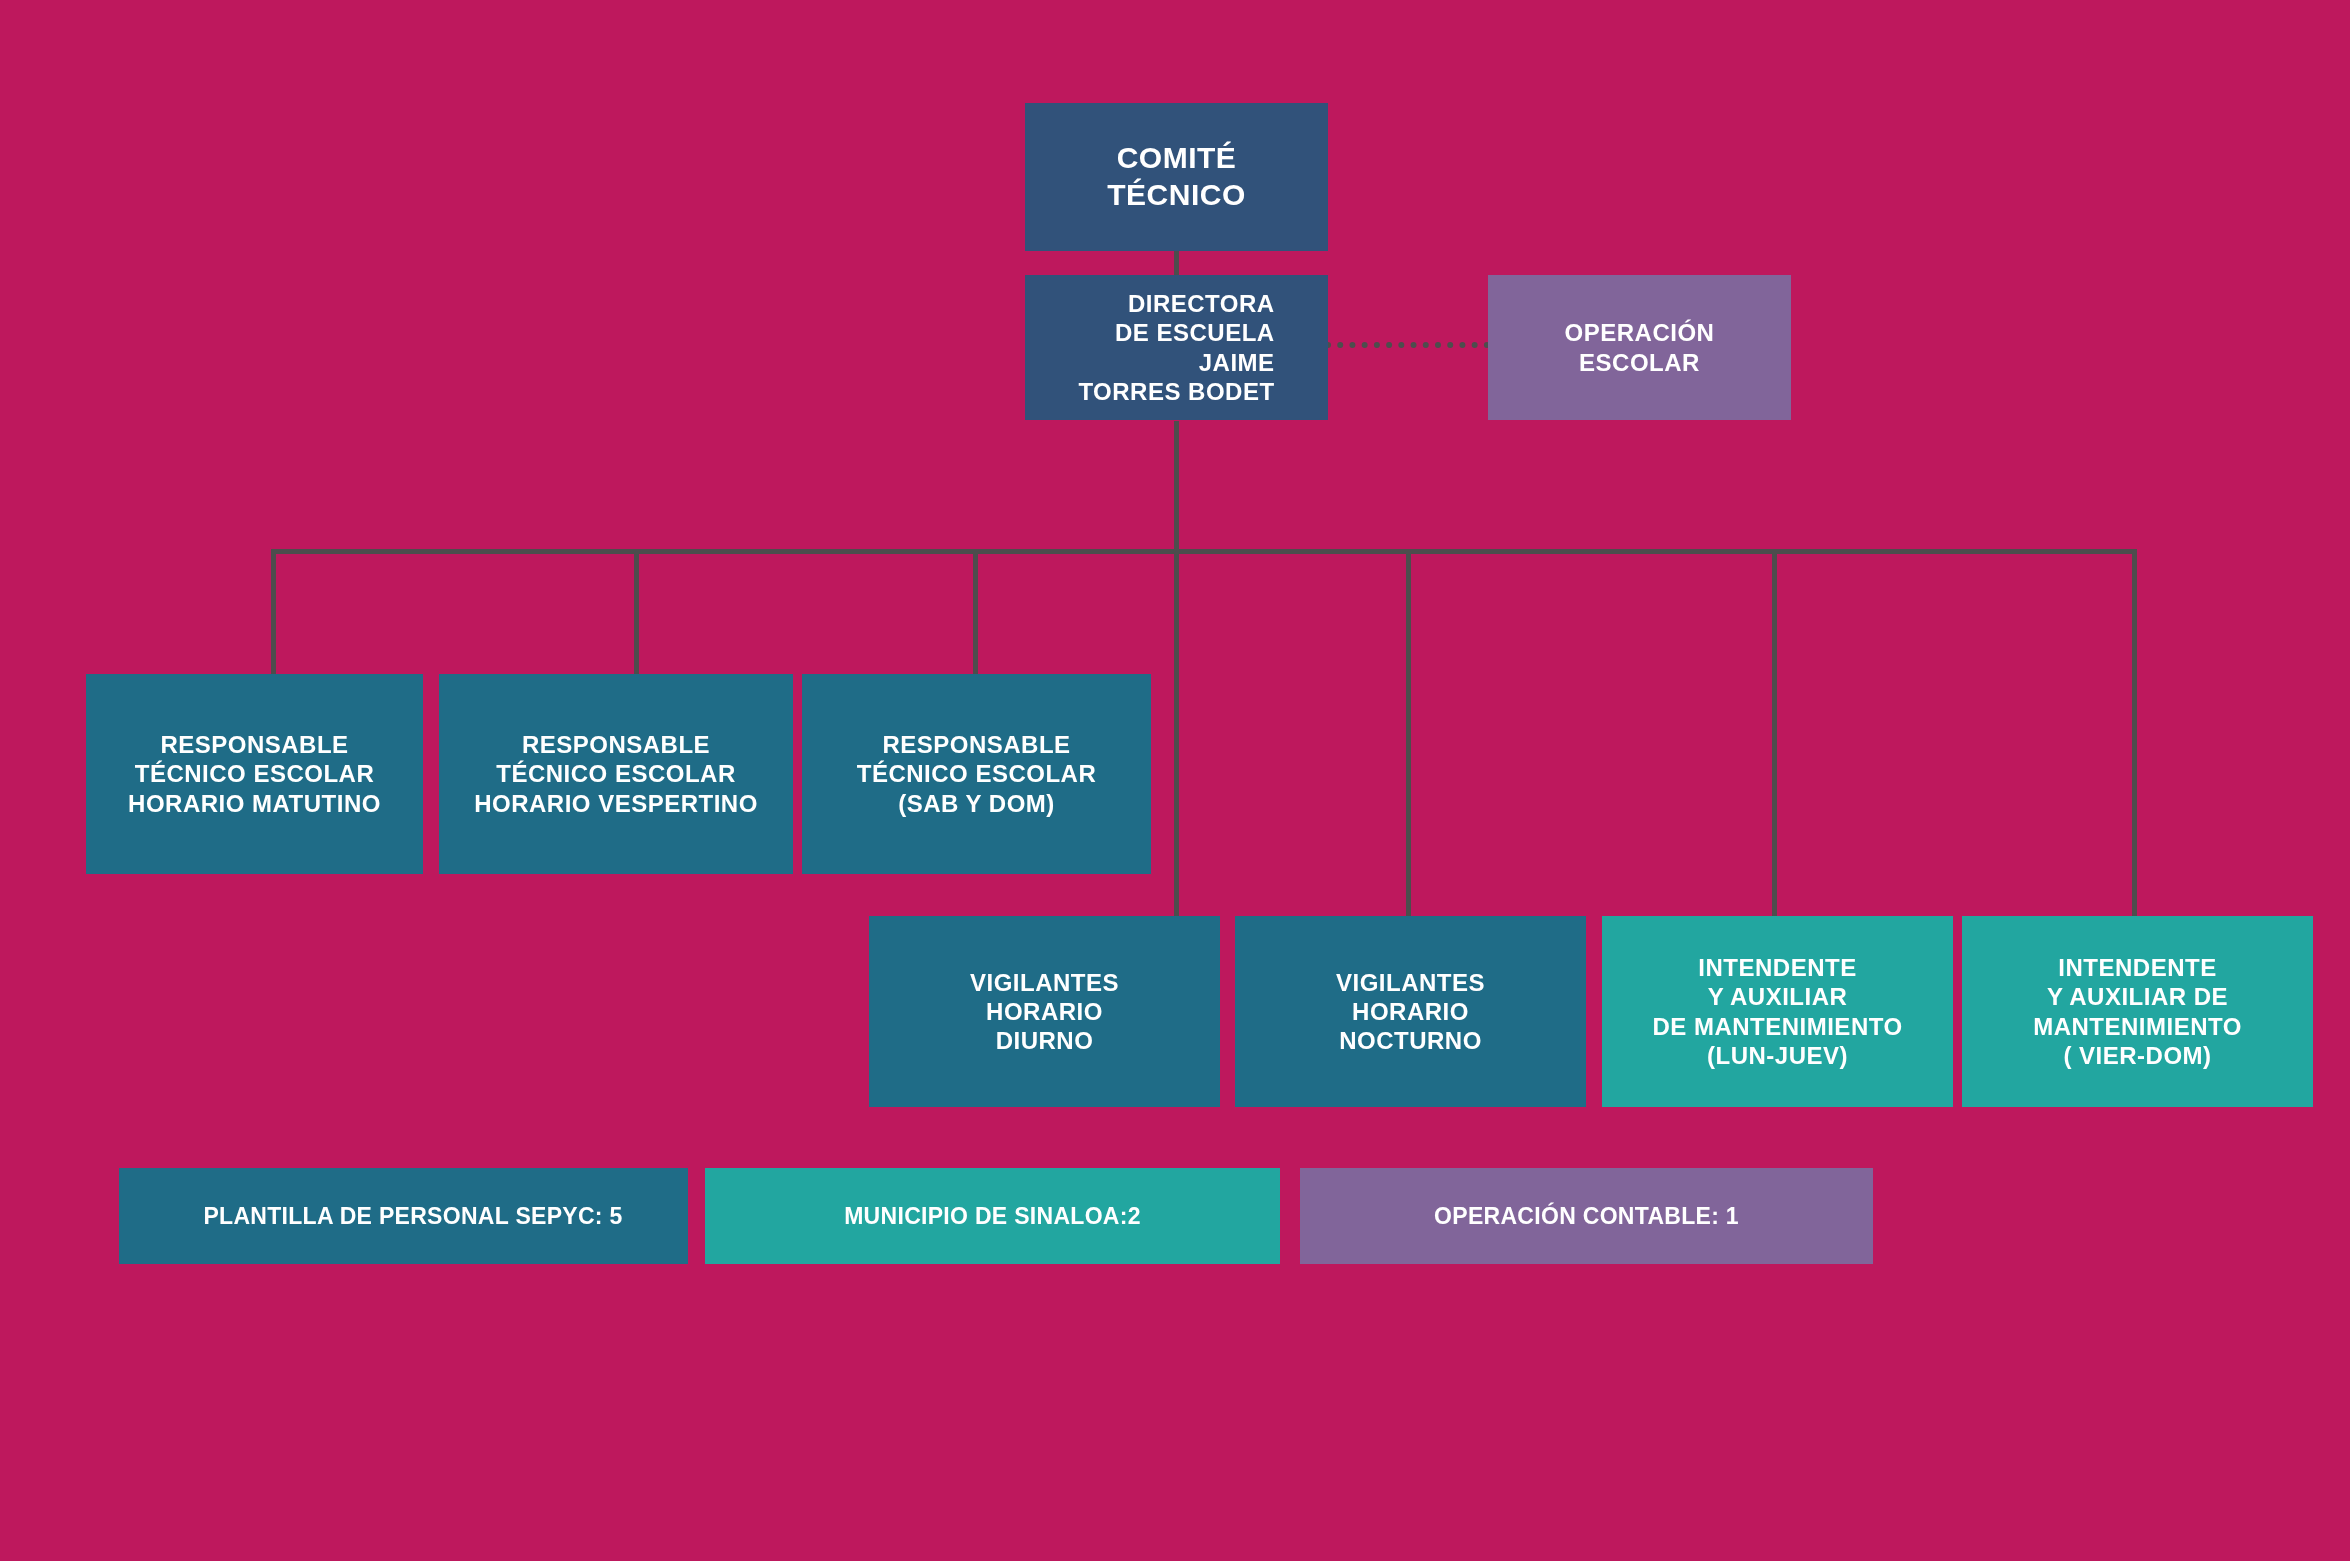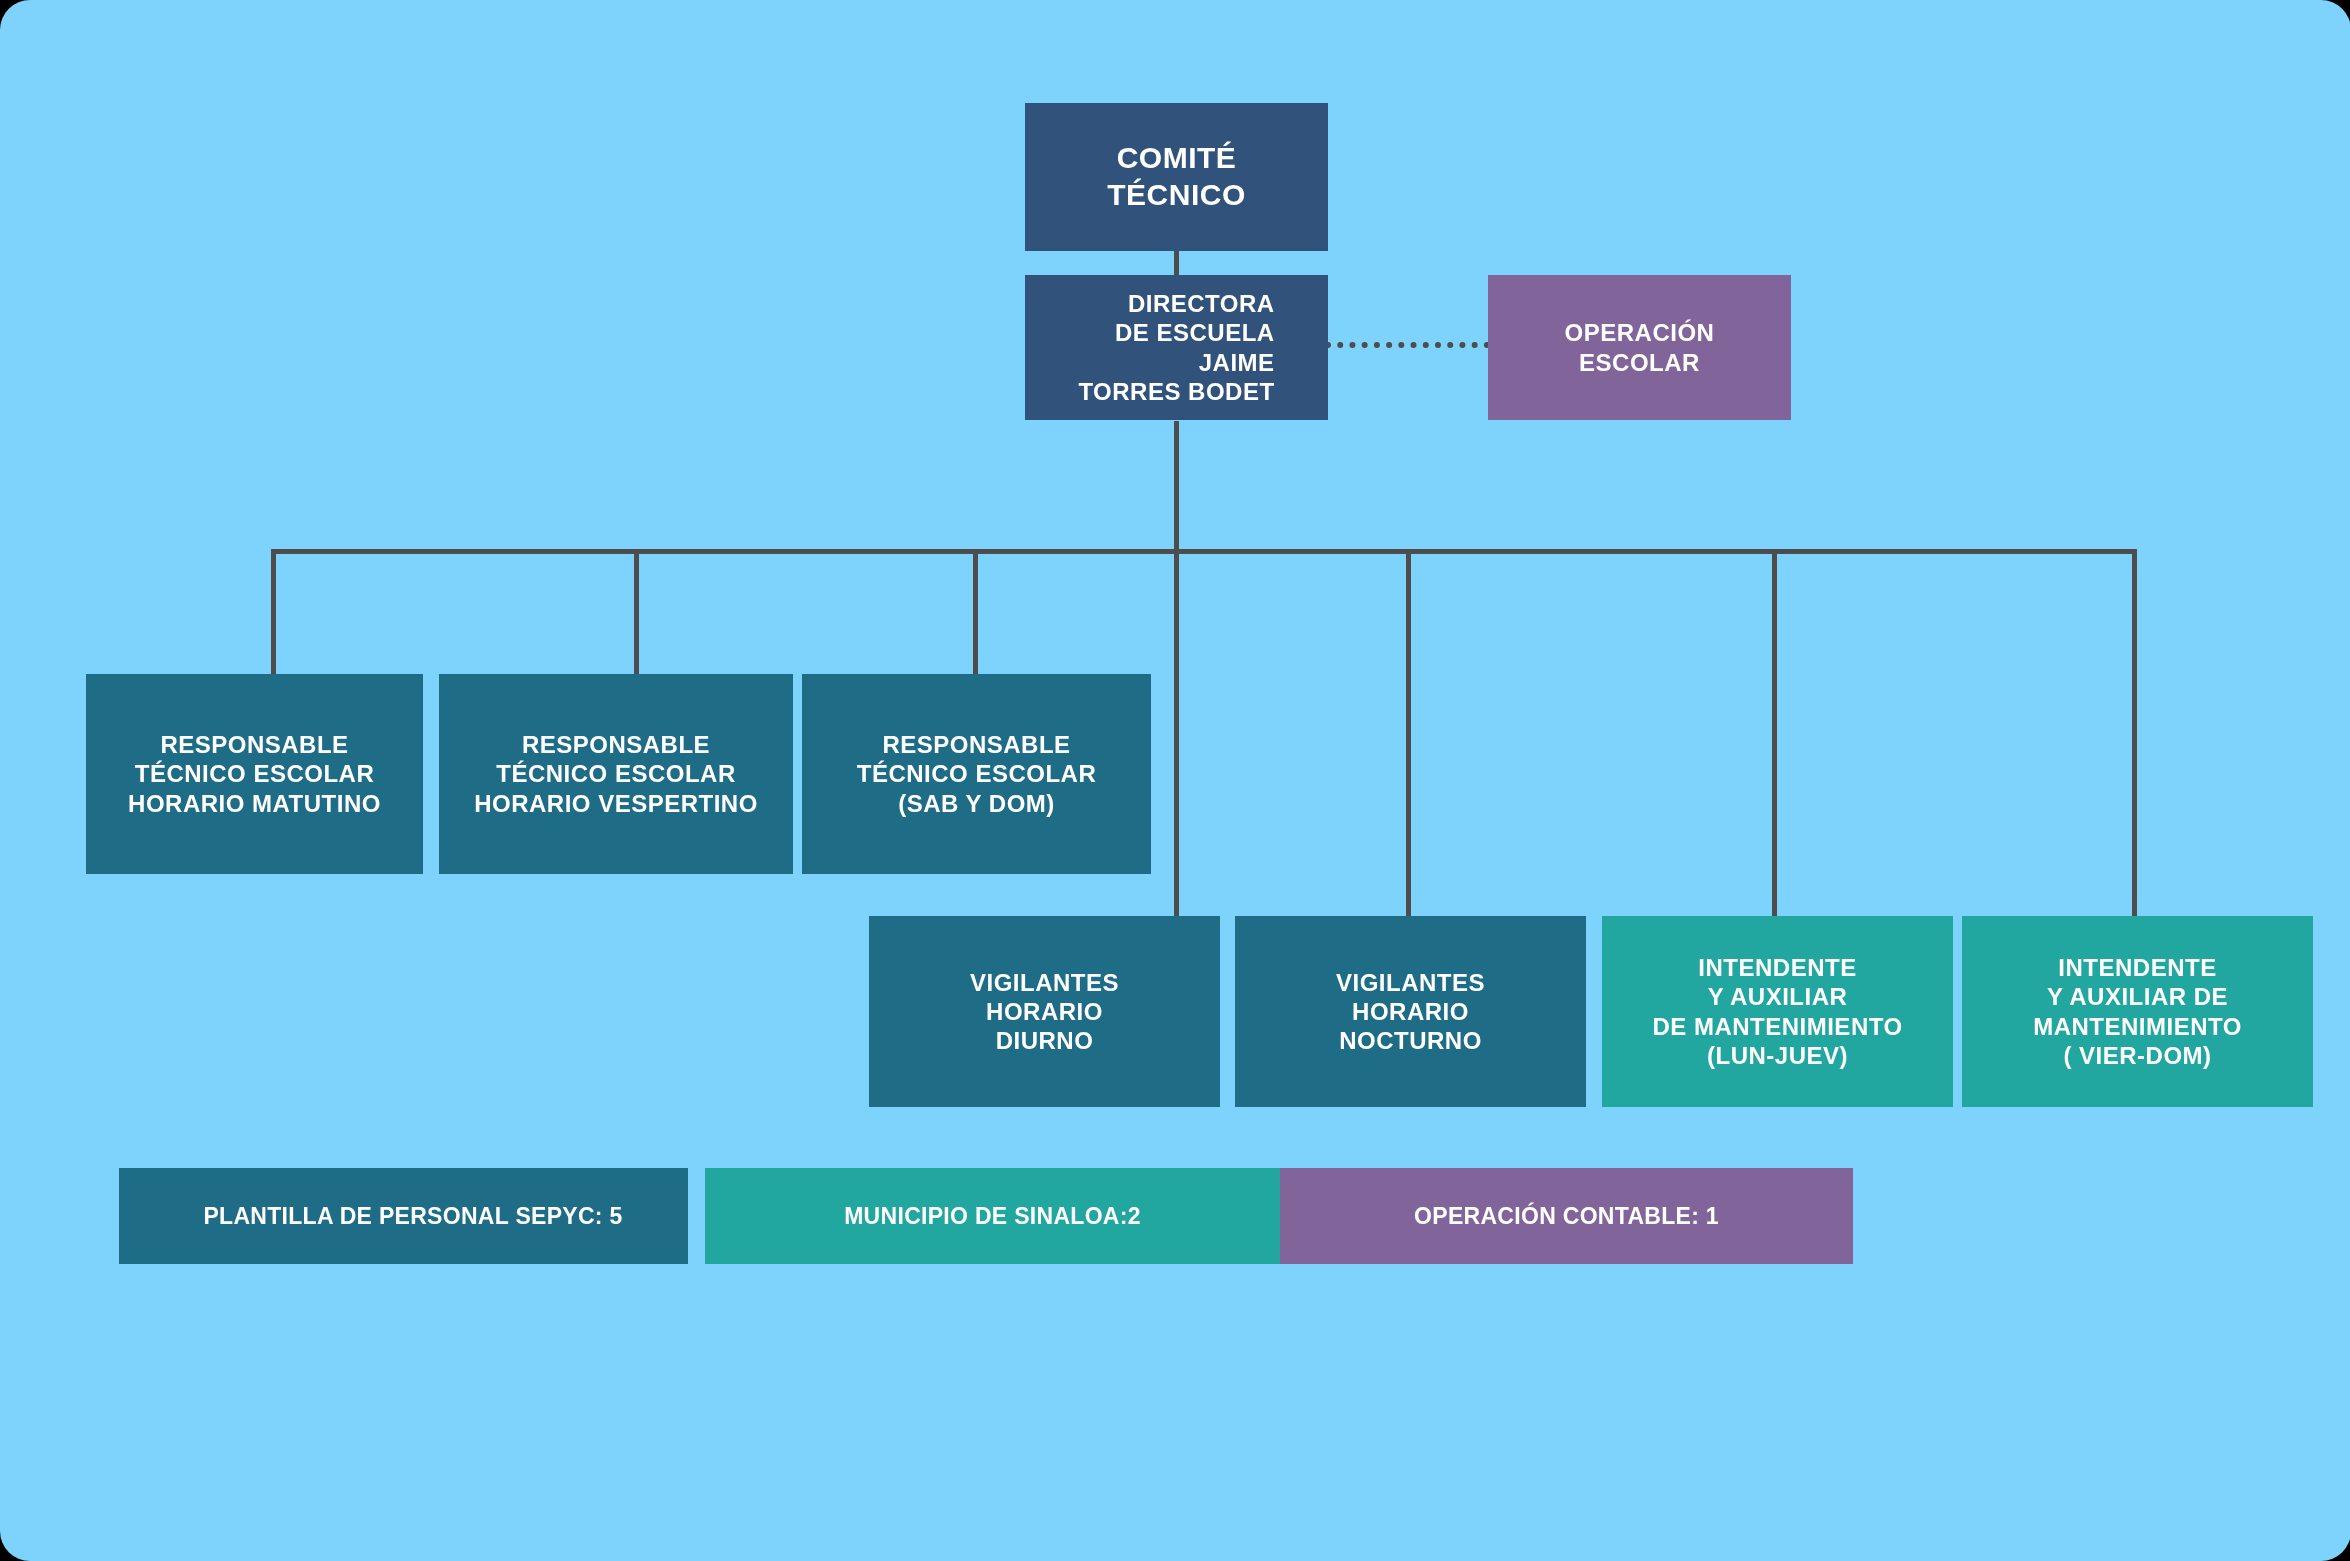--- a/index.html
+++ b/index.html
@@ -4,24 +4,23 @@
 <style>
   html, body {
     margin: 0;
     padding: 0;
     background: #000000;
   }
   #canvas {
     position: relative;
     width: 2351px;
     height: 1561px;
-    background: #7dd3fc;
+    background: #be185d;
     font-family: "Liberation Sans", sans-serif;
     overflow: hidden;
-    border-radius: 30px;
   }
   .node {
     position: absolute;
     display: flex;
     align-items: center;
     justify-content: center;
     text-align: center;
     color: #ffffff;
     font-weight: bold;
     letter-spacing: 0.5px;
@@ -139,16 +138,16 @@
 
   <div class="node" id="n-int-vierdom" style="background-color: rgb(34, 166, 160);">INTENDENTE
 Y AUXILIAR DE
 MANTENIMIENTO
 ( VIER-DOM)</div>
 
   <div class="legend-item" id="lg-sepyc" style="background-color: rgb(31, 108, 135); padding-left: 19px;">PLANTILLA DE PERSONAL SEPYC: 5</div>
 
   <div class="legend-item" id="lg-municipio" style="background-color: rgb(34, 166, 160);">MUNICIPIO DE SINALOA:2</div>
 
-  <div class="legend-item" id="lg-contable" style="background-color: rgb(129, 101, 154);">OPERACIÓN CONTABLE: 1</div>
+  <div class="legend-item" id="lg-contable" style="background-color: rgb(129, 101, 154); margin-left: 20px;">OPERACIÓN CONTABLE: 1</div>
 
 </div>
 
 
 </body></html>

